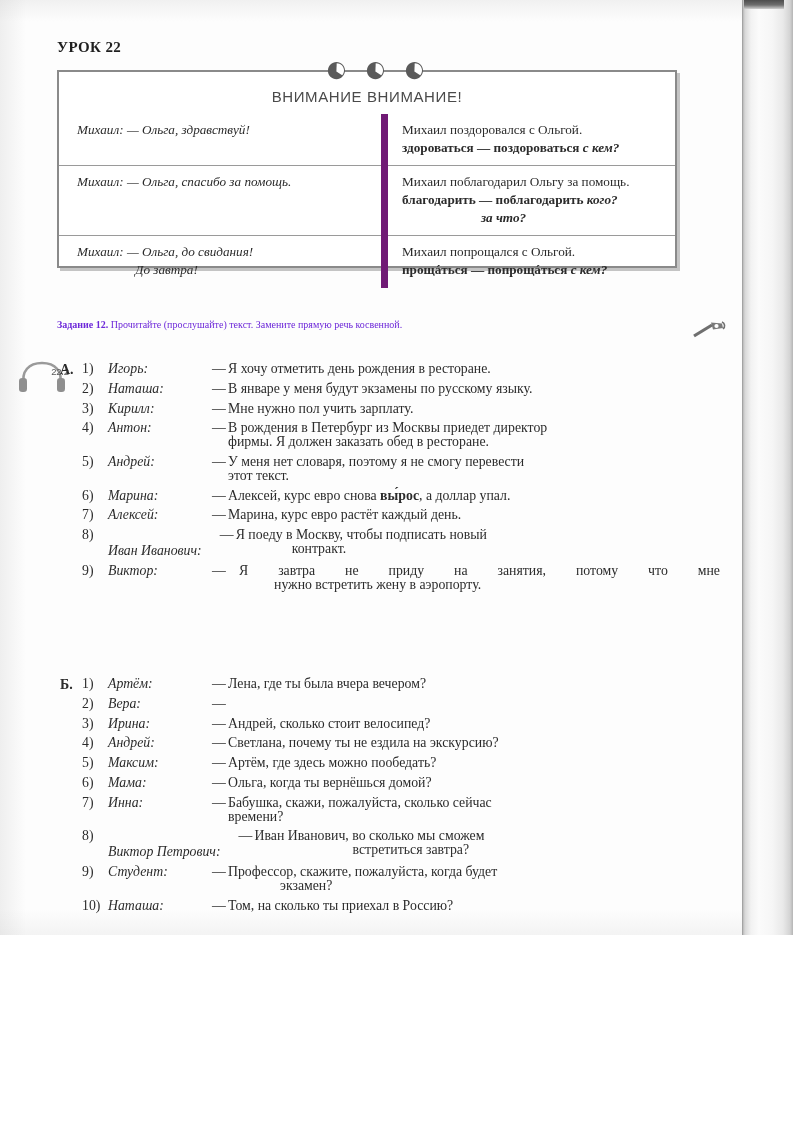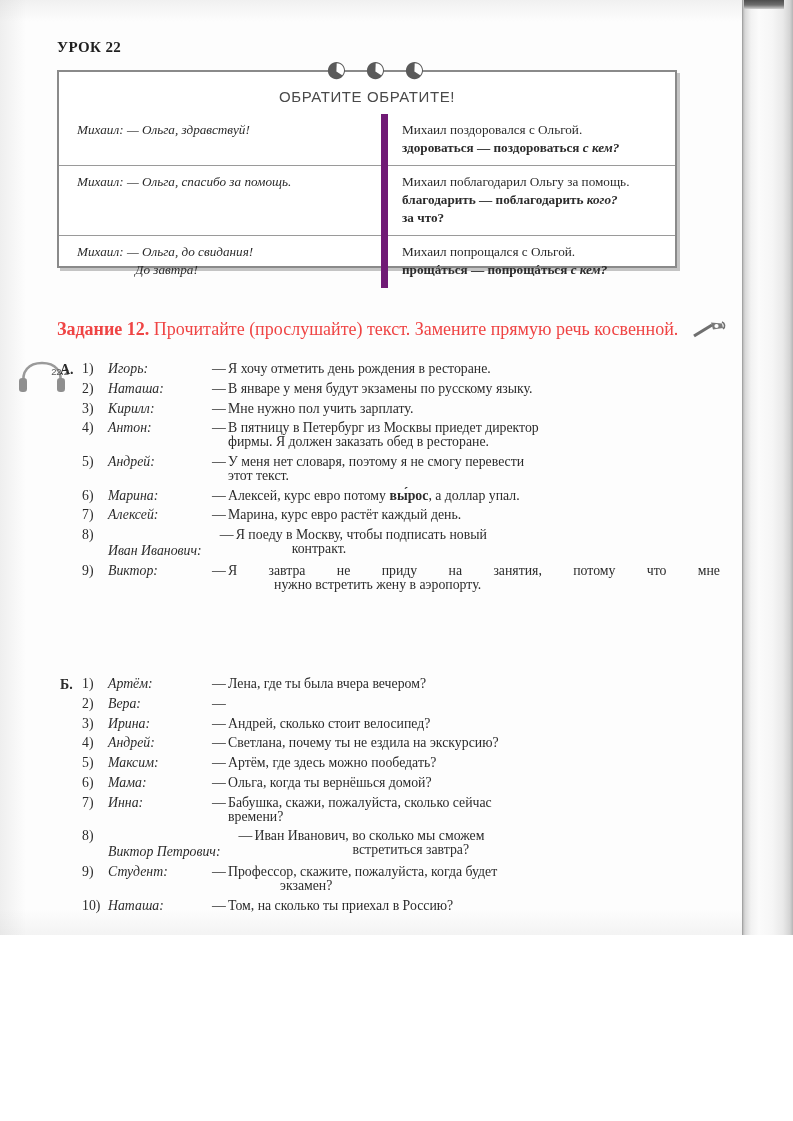--- a/index.html
+++ b/index.html
@@ -146,33 +146,34 @@
   }
   .rule {
     font-weight: bold;
   }
   .rule .q {
     font-weight: bold;
     font-style: italic;
   }
   .rule-2nd {
     display: block;
-    text-align: left;
+    text-align: center;
+    font-style: italic;
     font-weight: bold;
     padding-right: 58px;
   }
 
   
   .task-line {
     position: absolute;
     left: 57px;
     top: 319px;
     width: 630px;
-    font-size: 18px;
-    color: #ef4444;
+    font-size: 10px;
+    color: #6d28d9;
   }
   .task-label {
     font-weight: bold;
   }
   .pen-icon {
     position: absolute;
     left: 692px;
     top: 318px;
     width: 34px;
     height: 22px;
@@ -252,20 +253,21 @@
   .it-text .cont {
     display: block;
   }
   .it-text .bold-accent {
     font-weight: bold;
   }
   .justify .l1 {
     display: block;
     text-align: justify;
     text-align-last: justify;
+    margin-left: 11px;
   }
 
   
   .cont.c-anton   { padding-left: 0px; }
   .cont.c-andrey  { padding-left: 0px; }
   .cont.c-ivan    { padding-left: 56px; }
   .cont.c-viktor  { padding-left: 46px; }
   .cont.c-inna    { padding-left: 0px; }
   .cont.c-vp      { padding-left: 98px; }
   .cont.c-student { padding-left: 52px; }
@@ -309,21 +311,21 @@
       </span>
       <span class="clip">
         <svg viewBox="0 0 19 22" width="19" height="22" aria-hidden="true">
           <path d="M9.5 1 C14.2 1 18 4.8 18 9.6 C18 14.4 14.2 18.2 9.5 18.2 C4.8 18.2 1 14.4 1 9.6 C1 4.8 4.8 1 9.5 1 Z
                    M9.5 1 L9.5 9.6 L16.6 13.4 C14.2 17.4 9.2 19 5.2 17 C1.2 15 -0.2 10 1.8 6 Z" fill="#5a5a5a"></path>
           <path d="M9.7 2.2 C13.8 2.2 17 5.4 17 9.5 C17 11.3 16.3 13 15.2 14.3 L9.4 10.6 Z" fill="#ffffff"></path>
         </svg>
       </span>
     </div>
 
-    <div class="attn-heading">ОБРАТИТЕ ОБРАТИТЕ!</div>
+    <div class="attn-heading">ВНИМАНИЕ ВНИМАНИЕ!</div>
 
     <table class="attn-table">
       <tbody>
         <tr>
           <td class="col-left">
             <span class="speaker-it">Михаил: — Ольга, здравствуй!</span>
           </td>
           <td class="col-right">
             <div>Михаил поздоровался с Ольгой.</div>
             <div class="rule">
@@ -402,38 +404,38 @@
         <span class="it-num">3)</span>
         <span class="it-speaker">Кирилл:</span>
         <span class="it-dash">—</span>
         <span class="it-text">Мне нужно пол учить зарплату.</span>
       </li>
       <li class="item">
         <span class="it-num">4)</span>
         <span class="it-speaker">Антон:</span>
         <span class="it-dash">—</span>
         <span class="it-text">
-          <span>В пятницу в Петербург из Москвы приедет директор</span>
+          <span>В рождения в Петербург из Москвы приедет директор</span>
           <span class="cont c-anton">фирмы. Я должен заказать обед в ресторане.</span>
         </span>
       </li>
       <li class="item">
         <span class="it-num">5)</span>
         <span class="it-speaker">Андрей:</span>
         <span class="it-dash">—</span>
         <span class="it-text">
           <span>У меня нет словаря, поэтому я не смогу перевести</span>
           <span class="cont c-andrey">этот текст.</span>
         </span>
       </li>
       <li class="item">
         <span class="it-num">6)</span>
         <span class="it-speaker">Марина:</span>
         <span class="it-dash">—</span>
-        <span class="it-text"><span>Алексей, курс евро потому </span><span class="bold-accent">вы́рос</span><span>, а доллар упал.</span></span>
+        <span class="it-text"><span>Алексей, курс евро снова </span><span class="bold-accent">вы́рос</span><span>, а доллар упал.</span></span>
       </li>
       <li class="item">
         <span class="it-num">7)</span>
         <span class="it-speaker">Алексей:</span>
         <span class="it-dash">—</span>
         <span class="it-text">Марина, курс евро растёт каждый день.</span>
       </li>
       <li class="item">
         <span class="it-num">8)</span>
         <span class="it-speaker wide">Иван Иванович:</span>

